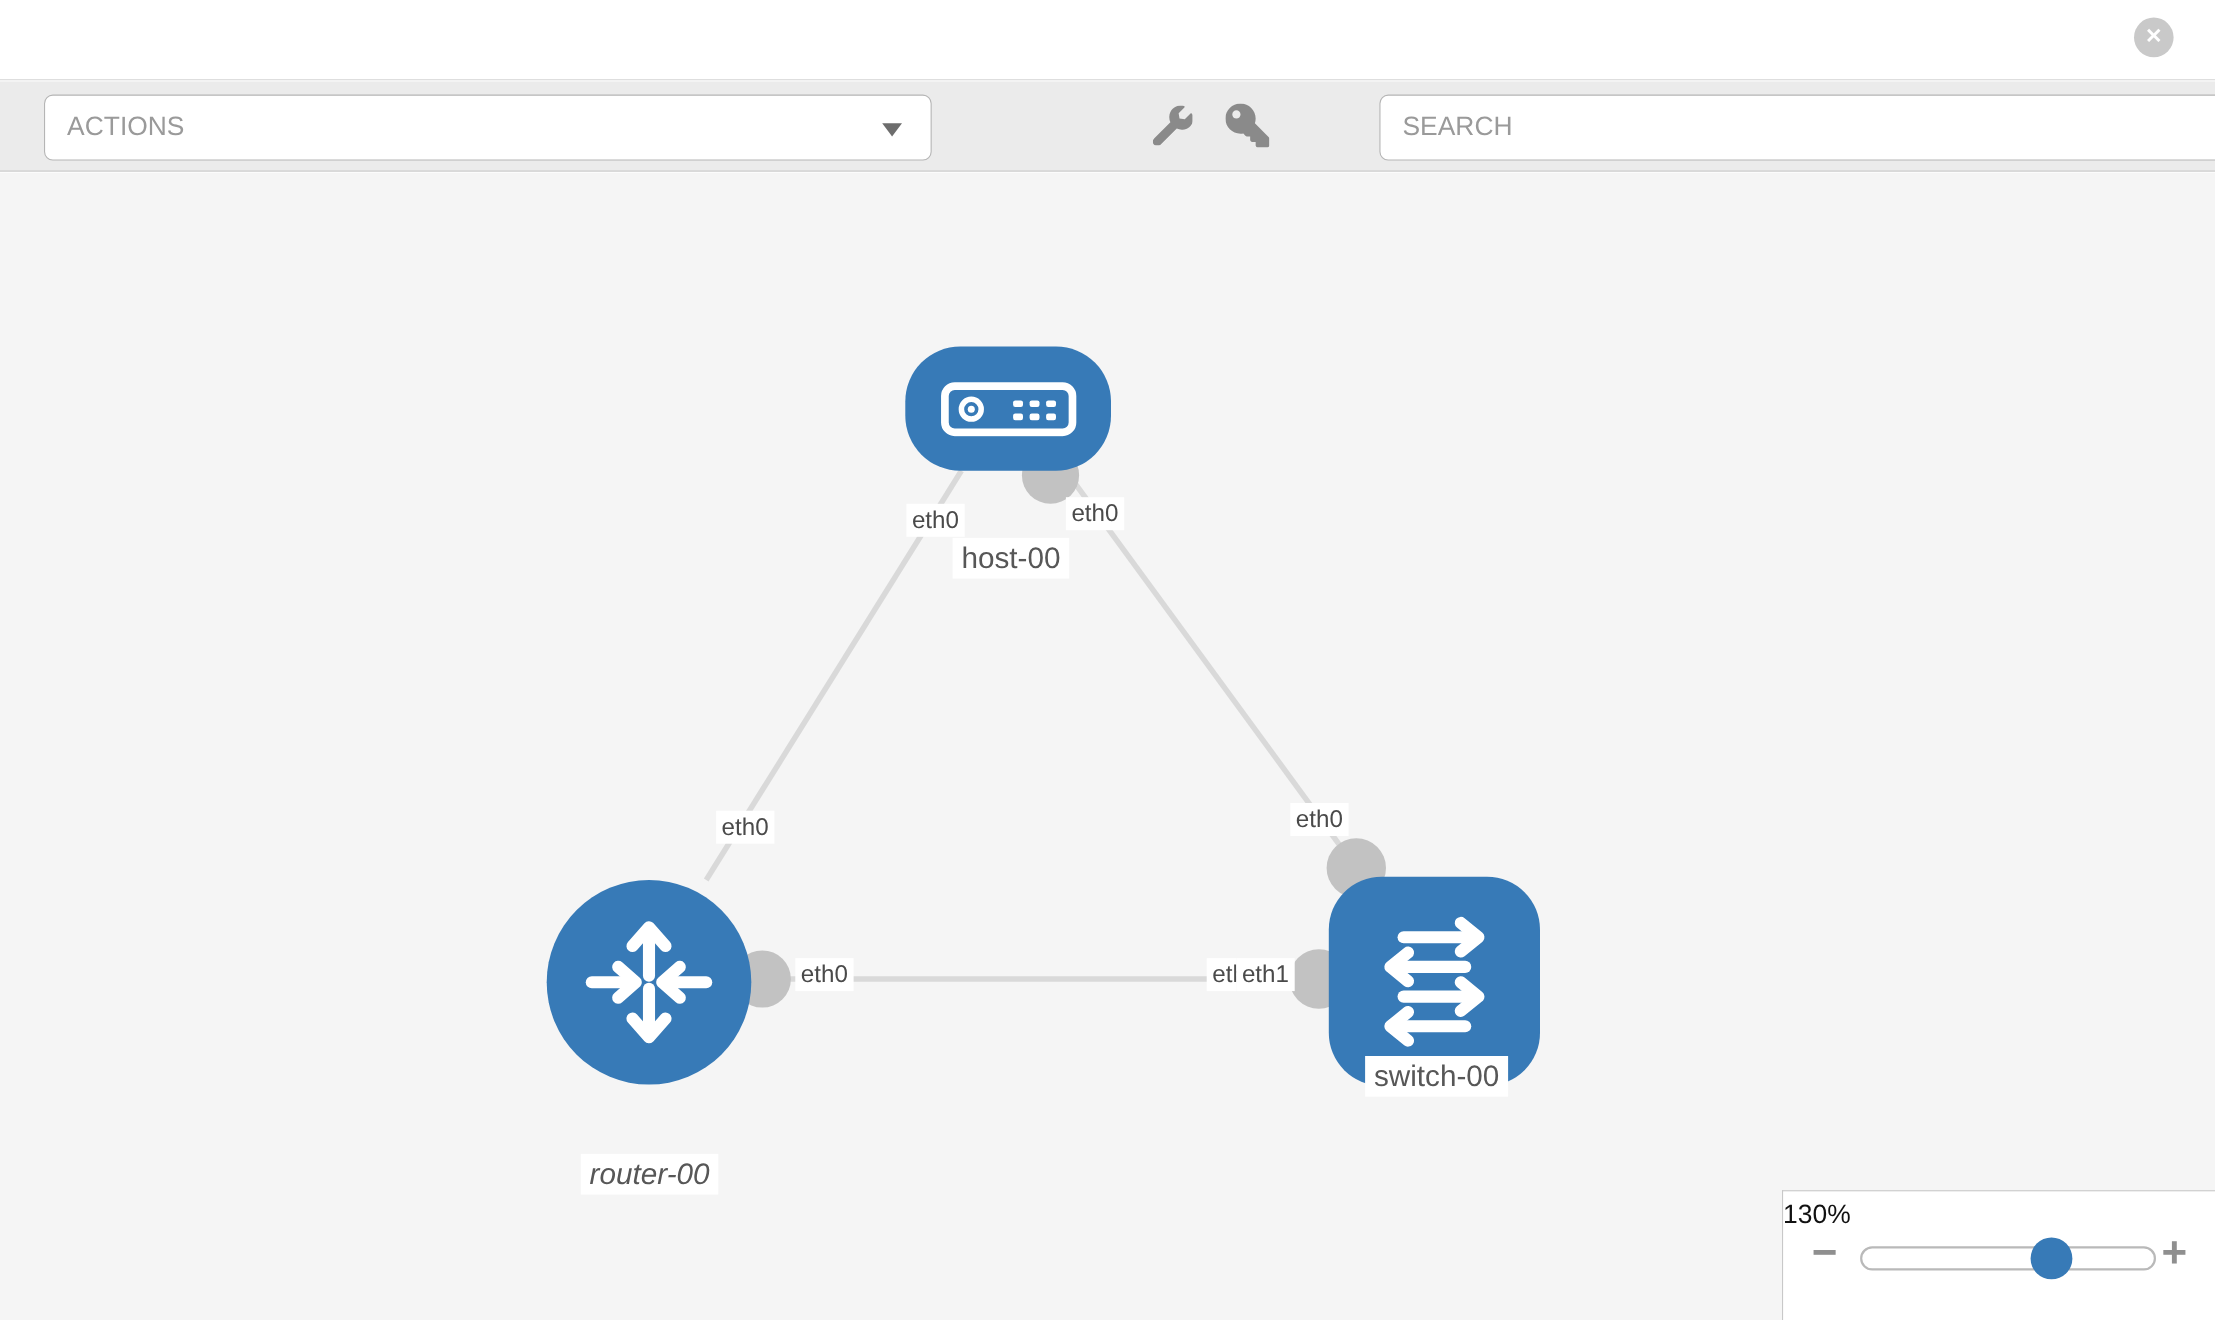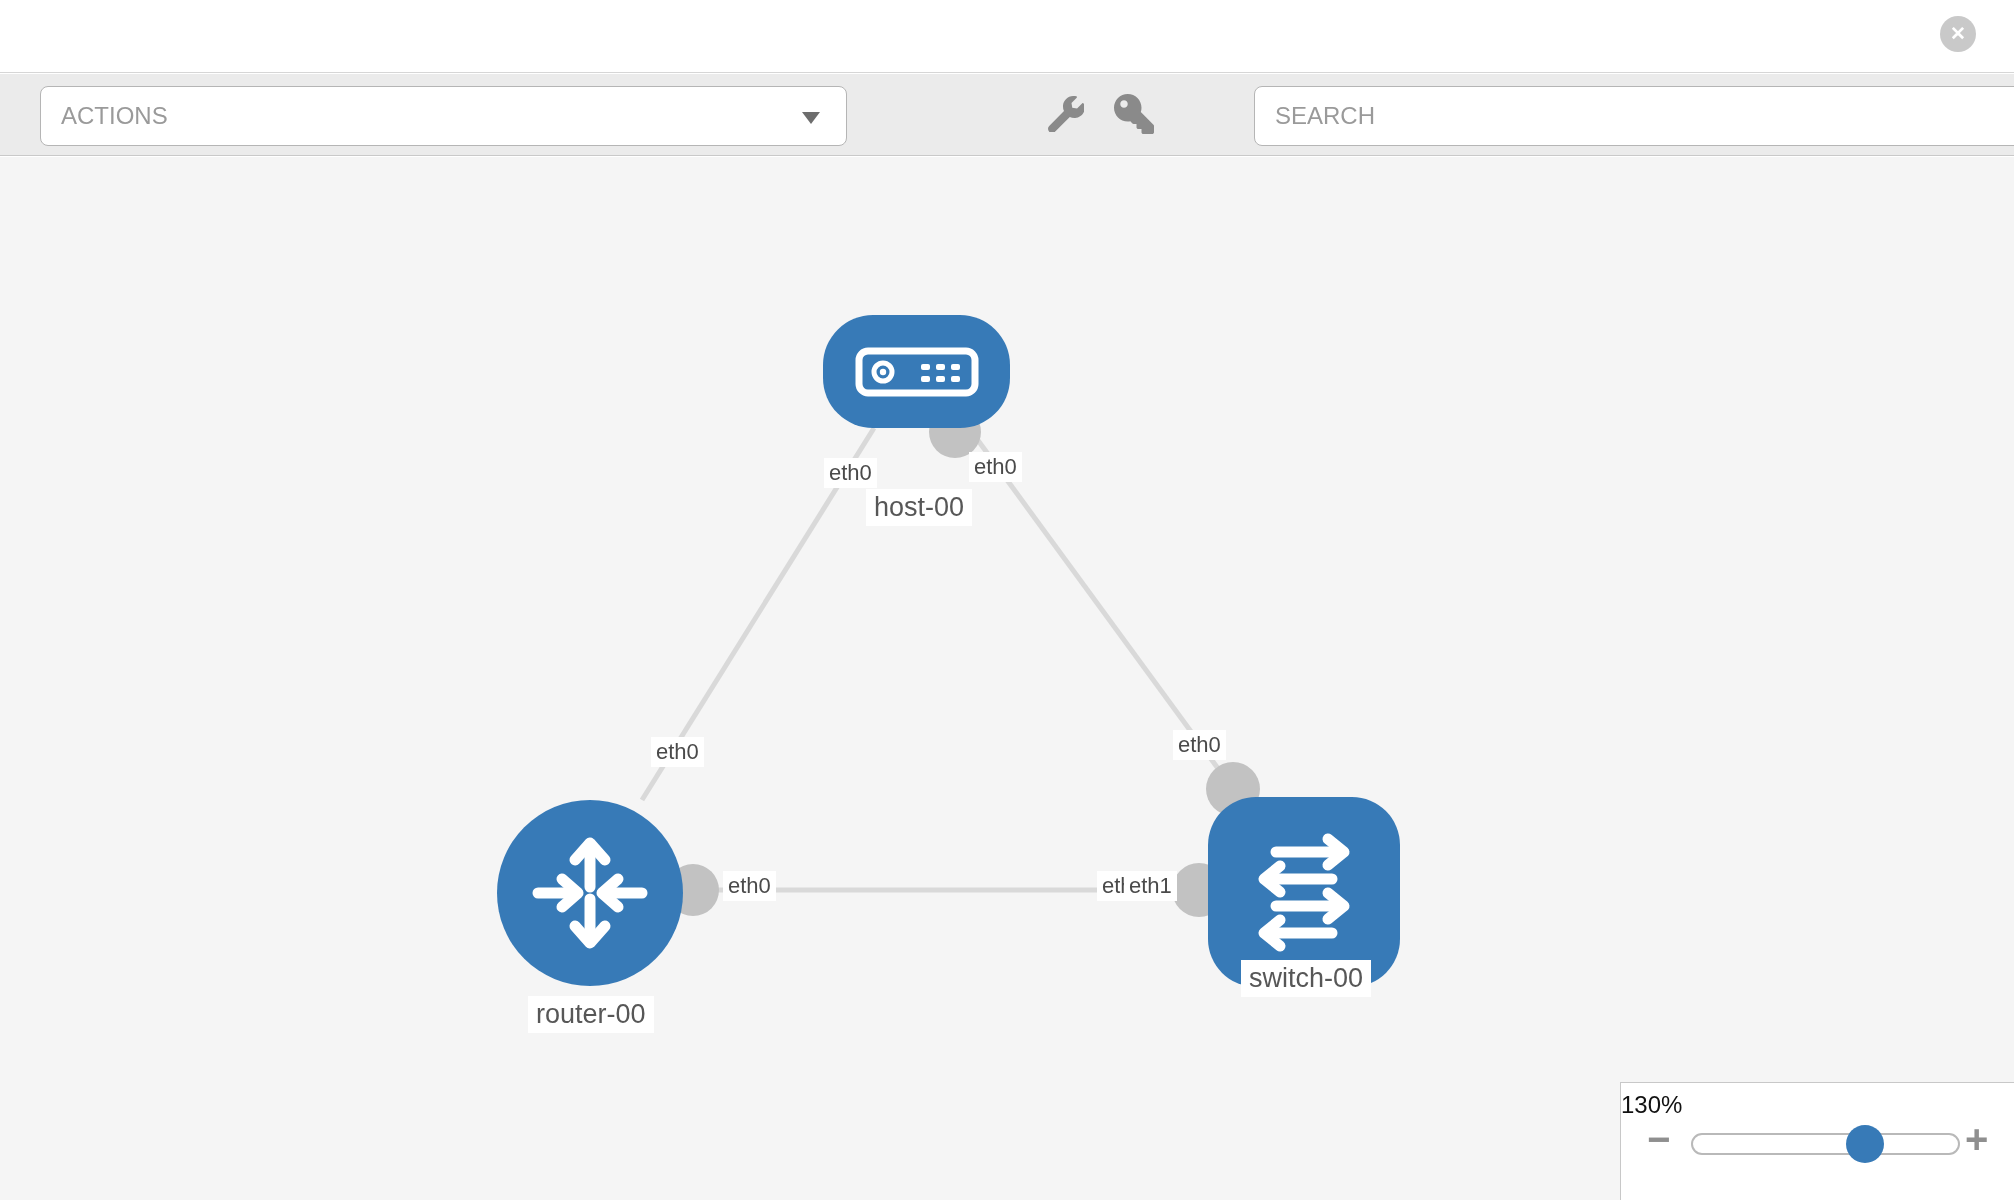--- a/index.html
+++ b/index.html
@@ -160,21 +160,21 @@
 
   <div class="chip if-label" style="left:824px;  top:458px;">eth0</div>
   <div class="chip if-label" style="left:969px;  top:452px;">eth0</div>
   <div class="chip if-label" style="left:651px;  top:737px;">eth0</div>
   <div class="chip if-label" style="left:1173px; top:730px;">eth0</div>
   <div class="chip if-label" style="left:723px;  top:871px;">eth0</div>
   <div class="chip if-label clipped" style="left:1097px; top:871px;">eth1</div>
   <div class="chip if-label" style="left:1124px; top:871px;">eth1</div>
 
   <div class="chip node-label" style="left:866px;  top:441px;margin-top:48px;">host-00</div>
-  <div class="chip node-label" style="left:528px;  top:996px;">router-00</div>
+  <div class="chip node-label" style="left:528px;  top:1049px;font-style:italic;">router-00</div>
   <div class="chip node-label" style="left:1241px; top:960px;">switch-00</div>
 
   <div class="zoom-panel">
     <div class="zoom-level">130%</div>
     <div class="zoom-minus">−</div>
     <div class="zoom-track"></div>
     <div class="zoom-thumb"></div>
     <div class="zoom-plus">+</div>
   </div>
 

